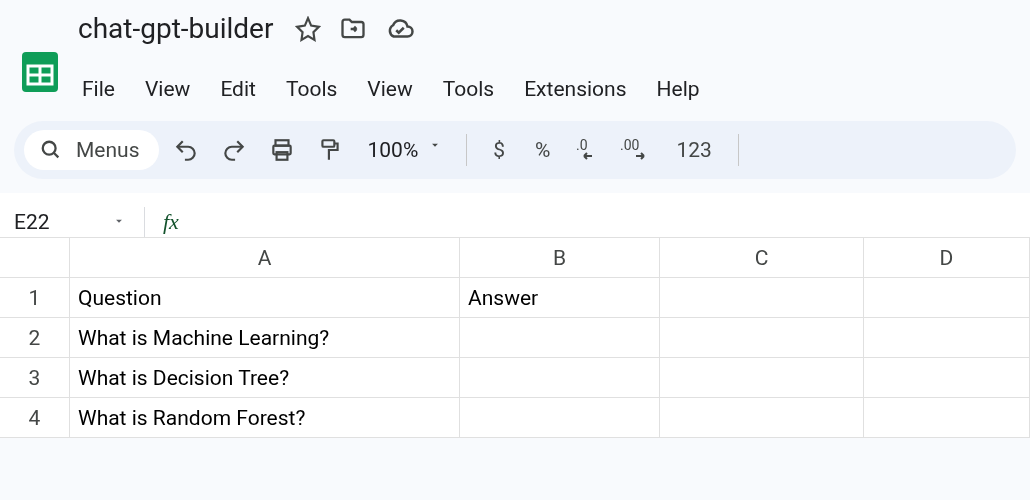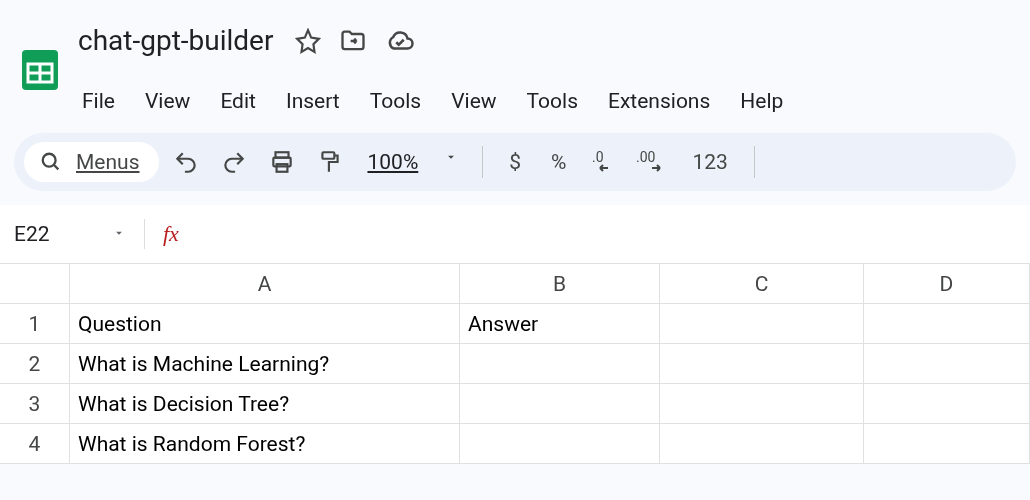--- a/index.html
+++ b/index.html
@@ -6,22 +6,22 @@
   body {
     font-family: "Google Sans", Roboto, Arial, sans-serif;
     background: #f8fafd;
     width: 1030px;
     height: 500px;
     overflow: hidden;
     color: #202124;
   }
   .header {
     display: flex;
-    align-items: center;
-    padding: 20px 14px 0 14px;
+    align-items: flex-end;
+    padding: 8px 14px 0 14px;
   }
   .logo {
     width: 52px;
     height: 70px;
     display: flex;
     align-items: center;
     justify-content: center;
     margin-right: 8px;
   }
   .logo svg { width: 48px; height: 48px; }
@@ -71,78 +71,76 @@
     border-radius: 30px;
     padding: 8px 20px 8px 16px;
     display: flex;
     align-items: center;
     gap: 14px;
     cursor: pointer;
   }
   .menus-pill span.label {
     font-size: 21px;
     color: #444746;
-    text-decoration: underline;
   }
   .tb-btn {
     width: 42px;
     height: 42px;
     display: flex;
     align-items: center;
     justify-content: center;
     color: #444746;
     cursor: pointer;
     border-radius: 6px;
   }
   .tb-sep {
     width: 1px;
     height: 32px;
     background: #c7c7c7;
     margin: 0 8px;
   }
   .zoom {
     display: flex;
     align-items: flex-start;
-    gap: 26px;
+    gap: 10px;
     padding: 0 10px;
     cursor: pointer;
-    text-decoration: underline;
   }
   .zoom-text { font-size: 21px; color: #202124; }
   .tb-text {
     font-size: 21px;
     color: #444746;
     padding: 0 12px;
     cursor: pointer;
   }
   .namebox-row {
     display: flex;
     align-items: center;
-    padding: 14px 14px 14px 14px;
+    padding: 14px 14px 0 14px;
     gap: 18px;
     background: #fff;
     border-bottom: 1px solid #e0e0e0;
     margin-top: 14px;
   }
   .namebox {
     font-size: 21px;
     color: #202124;
     width: 80px;
   }
   .namebox-arrow { color: #606368; cursor: pointer; }
   .nb-sep {
     width: 1px;
     height: 30px;
     background: #dadce0;
   }
   .fx {
     font-family: serif;
     font-style: italic;
     font-size: 22px;
-    color: #b91c1c;
+    color: #14532d;
   }
   .grid {
     display: grid;
     grid-template-columns: 70px 390px 200px 204px 166px;
     background: #fff;
   }
   .cell {
     border-right: 1px solid #e0e0e0;
     border-bottom: 1px solid #e0e0e0;
     padding: 6px 8px;
@@ -195,21 +193,20 @@
         <svg width="30" height="30" viewBox="0 0 24 24" fill="none" stroke="currentColor" stroke-width="2">
             <path d="M18 18a4 4 0 0 0 0-8 6 6 0 0 0-11.5-1A5 5 0 0 0 7 18z"></path>
             <path d="M9 13l2 2 4-4"></path>
           </svg>
       </div>
     </div>
     <div class="menu-bar">
       <div class="menu-item">File</div>
       <div class="menu-item">View</div>
       <div class="menu-item">Edit</div>
-      <div class="menu-item">Insert</div>
       <div class="menu-item">Tools</div>
       <div class="menu-item">View</div>
       <div class="menu-item">Tools</div>
       <div class="menu-item">Extensions</div>
       <div class="menu-item">Help</div>
     </div>
   </div>
 </div>
 
 <div class="toolbar-wrap">

